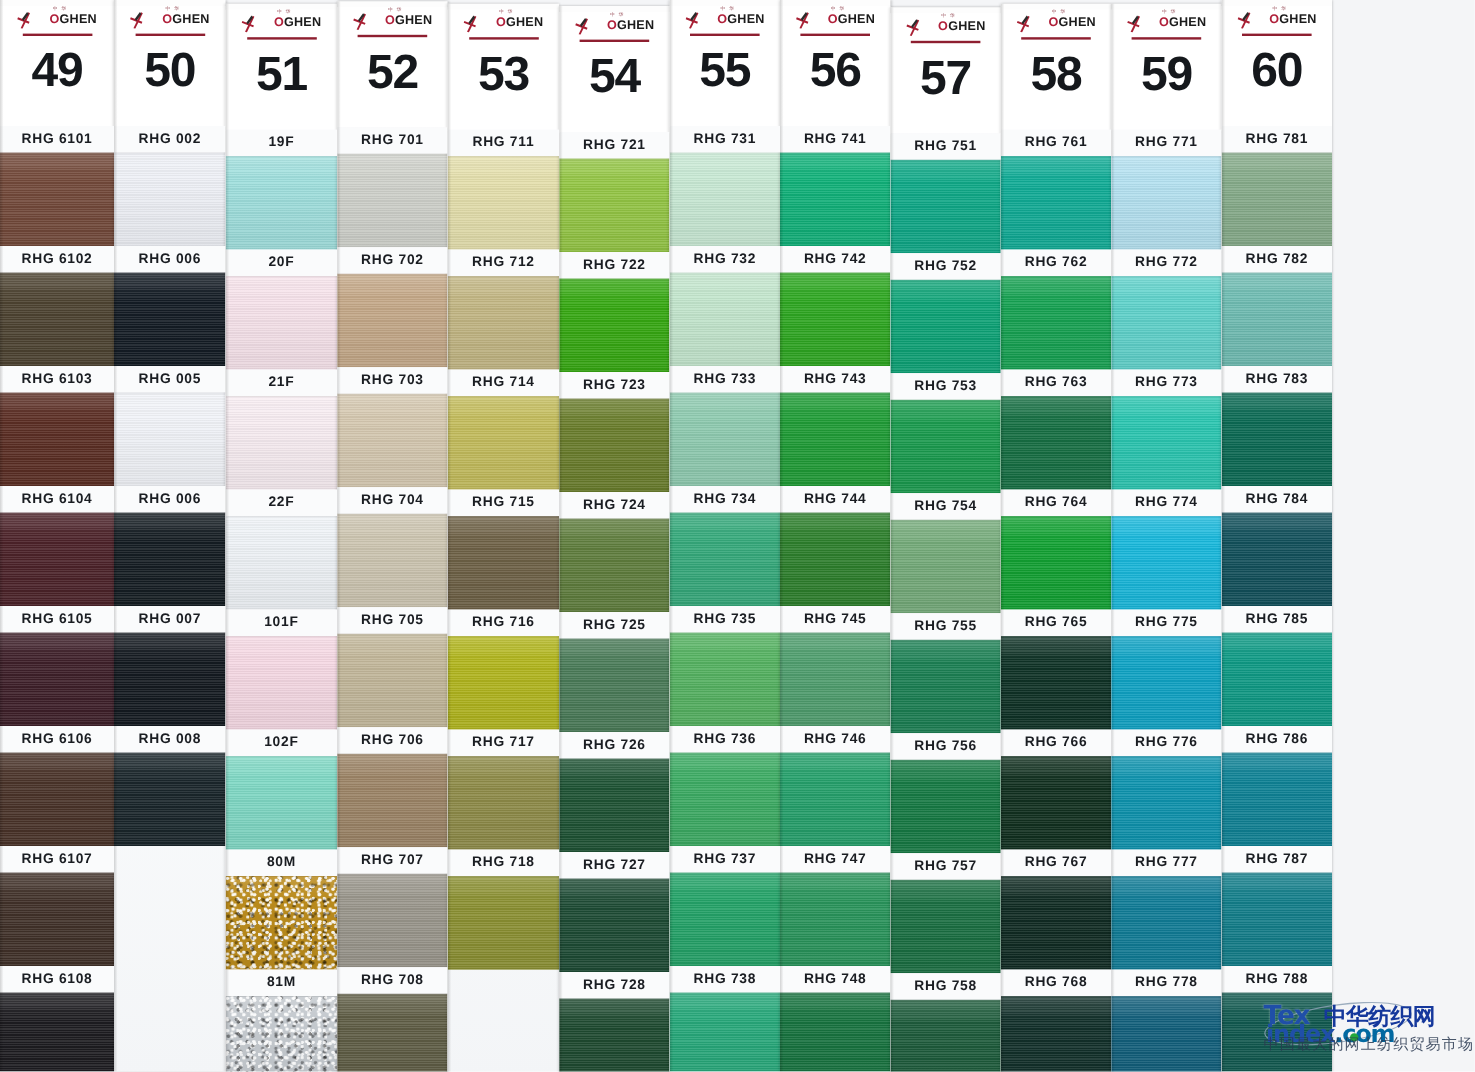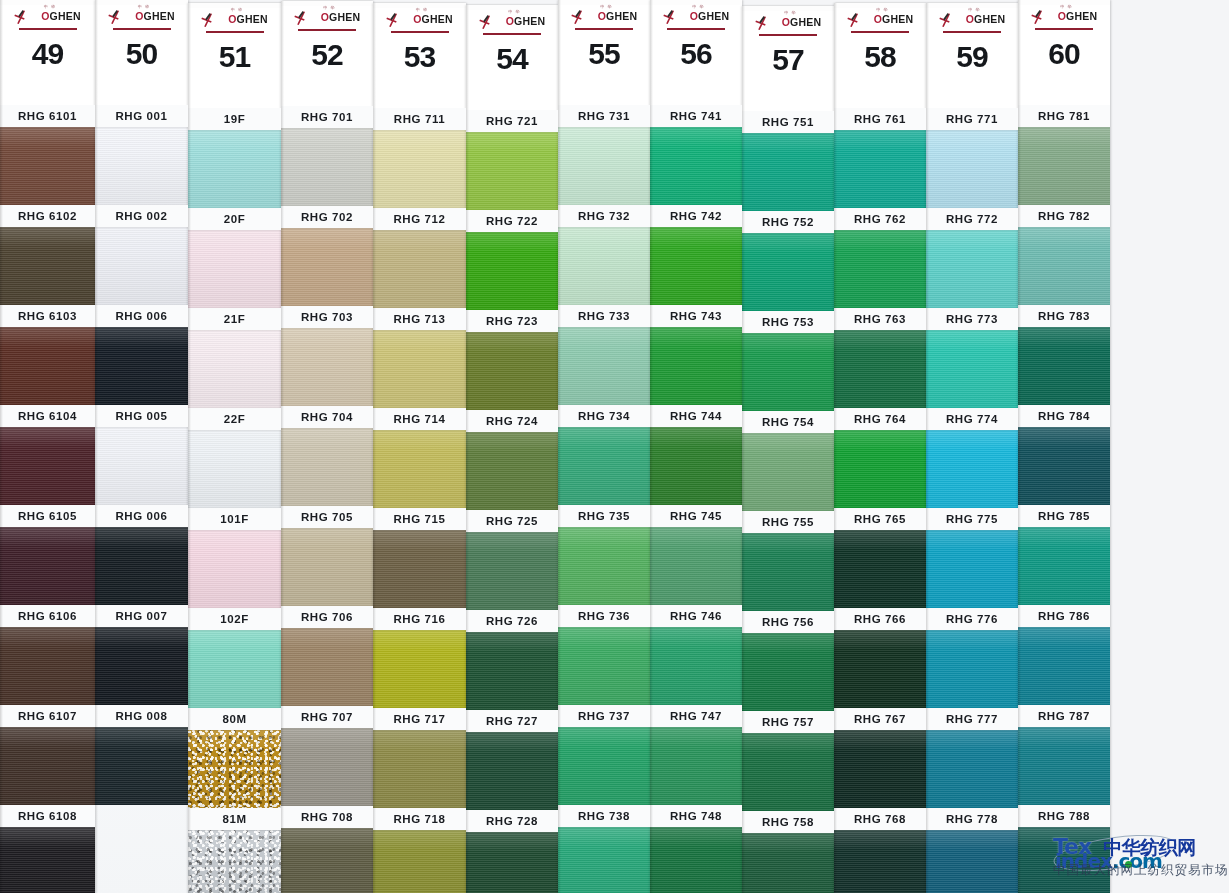--- a/index.html
+++ b/index.html
@@ -76,21 +76,21 @@
     top:-1px;left:50%;
     transform:translateX(-30%);
     font-size:4px;
     color:#7a1b29;
     letter-spacing:1px;
     white-space:nowrap;
     opacity:.75;
   }
   .card-no{
     text-align:center;
-    font-size:30px;
+    font-size:40px;
     font-weight:bold;
     color:#15181c;
     line-height:1;
     margin-top:9px;
     letter-spacing:-1px;
   }
   
   .rows{ position:relative; }
   .row{ position:relative; }
   .code{
@@ -276,24 +276,20 @@
                   <path d="M8.6 1.0 L9.9 2.6 L5.6 8.4 L4.3 6.9 Z" fill="#2a2a2a"></path>
                 </svg></span>
               <span class="logo-word"><span class="o">O</span><span>GHEN</span></span>
               <div class="logo-tiny">中 华</div>
             </div>
             <div class="logo-rule"></div>
             <div class="card-no">50</div>
           </div>
           <div class="rows">
             <div class="row">
-              <div class="code">RHG 001</div>
-              <div class="swatch " title="RHG 001" style="background: rgb(243, 245, 250);"></div>
-            </div>
-            <div class="row">
               <div class="code">RHG 002</div>
               <div class="swatch" title="RHG 002" style="background: rgb(238, 240, 246);"></div>
             </div>
             <div class="row">
               <div class="code">RHG 006</div>
               <div class="swatch" title="RHG 003" style="background: rgb(20, 28, 37);"></div>
             </div>
             <div class="row">
               <div class="code">RHG 005</div>
               <div class="swatch" title="RHG 005" style="background: rgb(241, 243, 248);"></div>
@@ -434,24 +430,20 @@
             <div class="card-no">53</div>
           </div>
           <div class="rows">
             <div class="row">
               <div class="code">RHG 711</div>
               <div class="swatch " title="RHG 711" style="background: rgb(228, 223, 172);"></div>
             </div>
             <div class="row">
               <div class="code">RHG 712</div>
               <div class="swatch" title="RHG 712" style="background: rgb(194, 182, 131);"></div>
-            </div>
-            <div class="row">
-              <div class="code">RHG 713</div>
-              <div class="swatch" title="RHG 713" style="background: rgb(205, 196, 120);"></div>
             </div>
             <div class="row">
               <div class="code">RHG 714</div>
               <div class="swatch" title="RHG 714" style="background: rgb(195, 188, 92);"></div>
             </div>
             <div class="row">
               <div class="code">RHG 715</div>
               <div class="swatch" title="RHG 715" style="background: rgb(110, 97, 70);"></div>
             </div>
             <div class="row">

